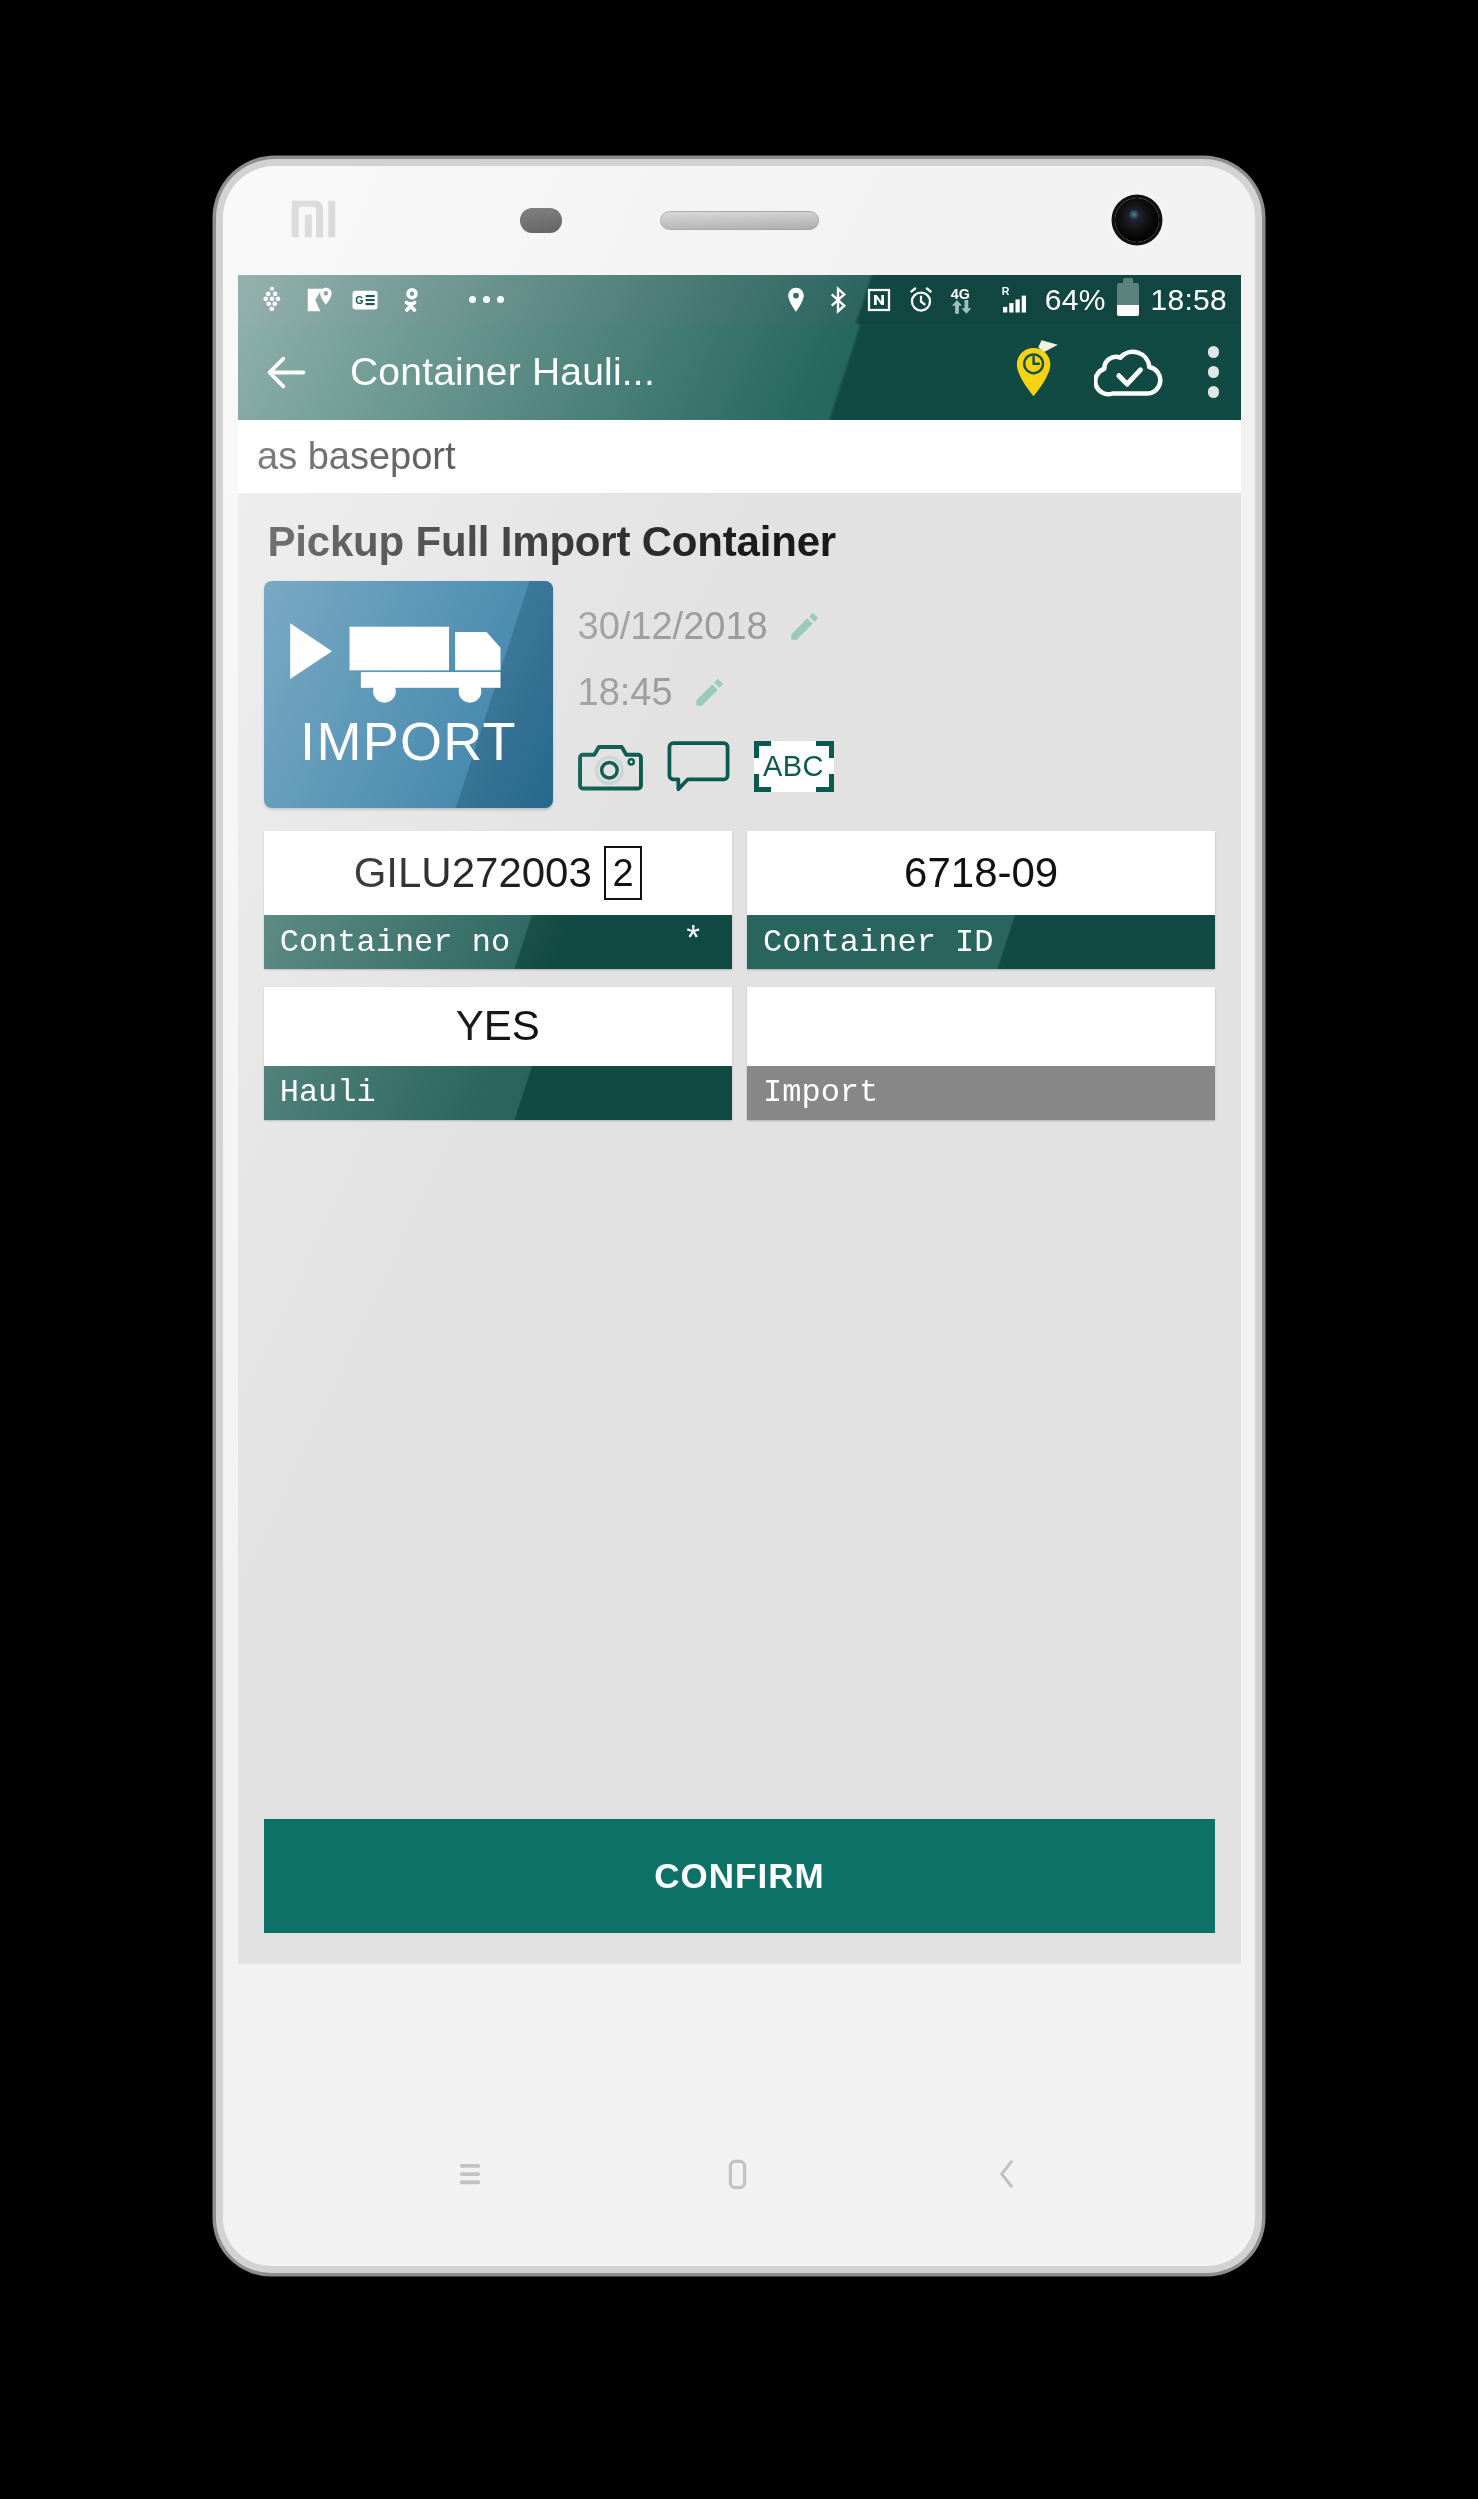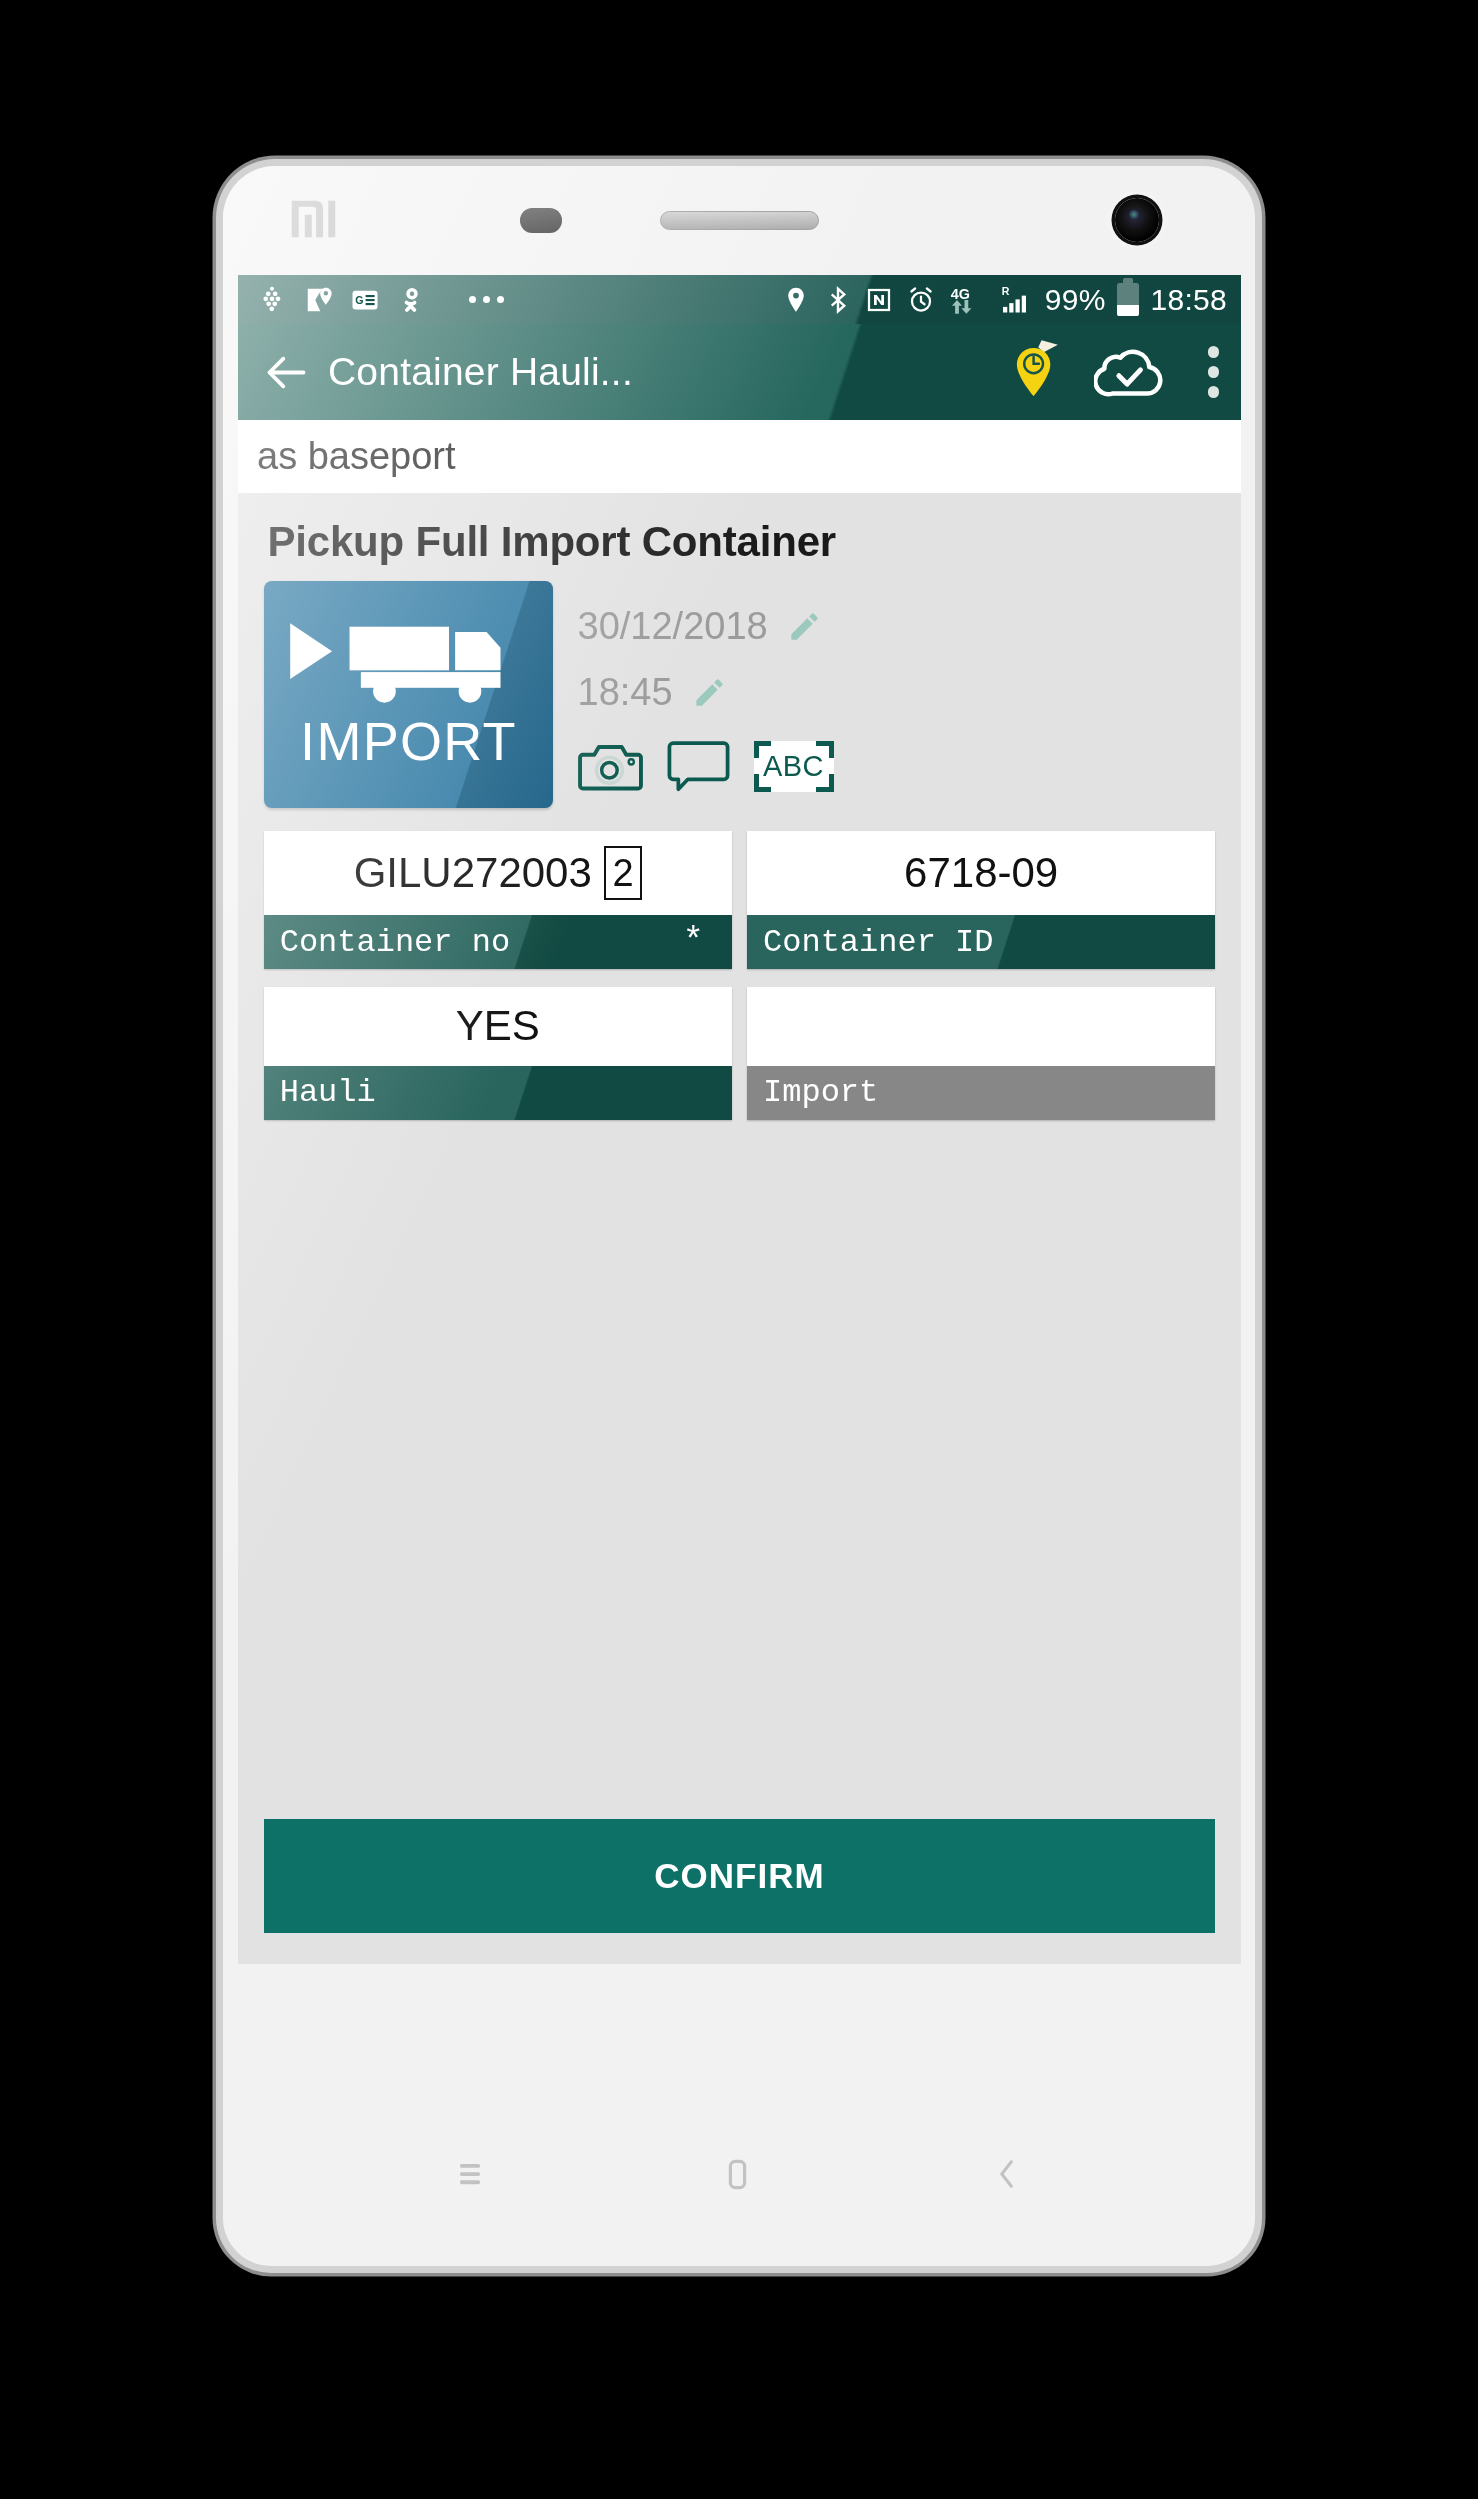--- a/index.html
+++ b/index.html
@@ -107,21 +107,21 @@
   }
   .appbar .sheen {
     position: absolute; left: 0; top: 0; width: 100%; height: 100%;
     background: linear-gradient(108deg, rgba(255,255,255,.08) 0%, rgba(255,255,255,.08) 60%, rgba(0,0,0,.18) 60.4%, rgba(0,0,0,.18) 100%);
     pointer-events: none;
   }
   .appbar > * { position: relative; z-index: 2; }
   .back-arrow { width: 51px; height: 51px; color: #fff; flex: none; }
   .appbar-title {
     color: #fff; font-size: 39px; font-weight: 400;
-    margin-left: 16px; white-space: nowrap; letter-spacing: 0.2px;
+    margin-left: 38px; white-space: nowrap; letter-spacing: 0.2px;
   }
   .ab-actions { margin-left: auto; display: flex; align-items: center; gap: 31.5px; padding-right: 5.2px; }
   .ico-pin-clock { width: 49px; height: 66px; flex: none; }
   .ico-cloud-check { width: 70px; height: 54px; color: #fff; flex: none; }
   .kebab { width: 14px; display: flex; flex-direction: column; gap: 8.7px; flex: none; padding: 0 12.2px; }
   .kebab i { width: 11.4px; height: 11.4px; border-radius: 50%; background: #dfe6e4; display: block; }
 
   
   .subtitle-row {
     background: #fff; height: 73px;
@@ -305,21 +305,21 @@
           </svg>
           <svg class="sb-ico" viewBox="0 0 24 24" style="width:35px">
             <text x="1" y="8" font-family="Liberation Sans, sans-serif" font-size="8.5" font-weight="bold" fill="#fff">R</text>
             <g fill="#fff">
                 <rect x="2" y="17.5" width="3.4" height="4.5"></rect>
                 <rect x="7" y="14.5" width="3.4" height="7.5"></rect>
                 <rect x="12" y="11.5" width="3.4" height="10.5"></rect>
                 <rect x="17" y="8.5" width="3.4" height="13.5"></rect>
               </g>
           </svg>
-          <span class="sb-text">99%</span>
+          <span class="sb-text">64%</span>
           <div class="batt">
               <span style="height: 33%;"></span>
             </div>
           <span class="sb-text">18:58</span>
         </div>
       </div>
 
       <div class="appbar">
         <div class="sheen"></div>
         <svg class="back-arrow" viewBox="0 0 24 24">

